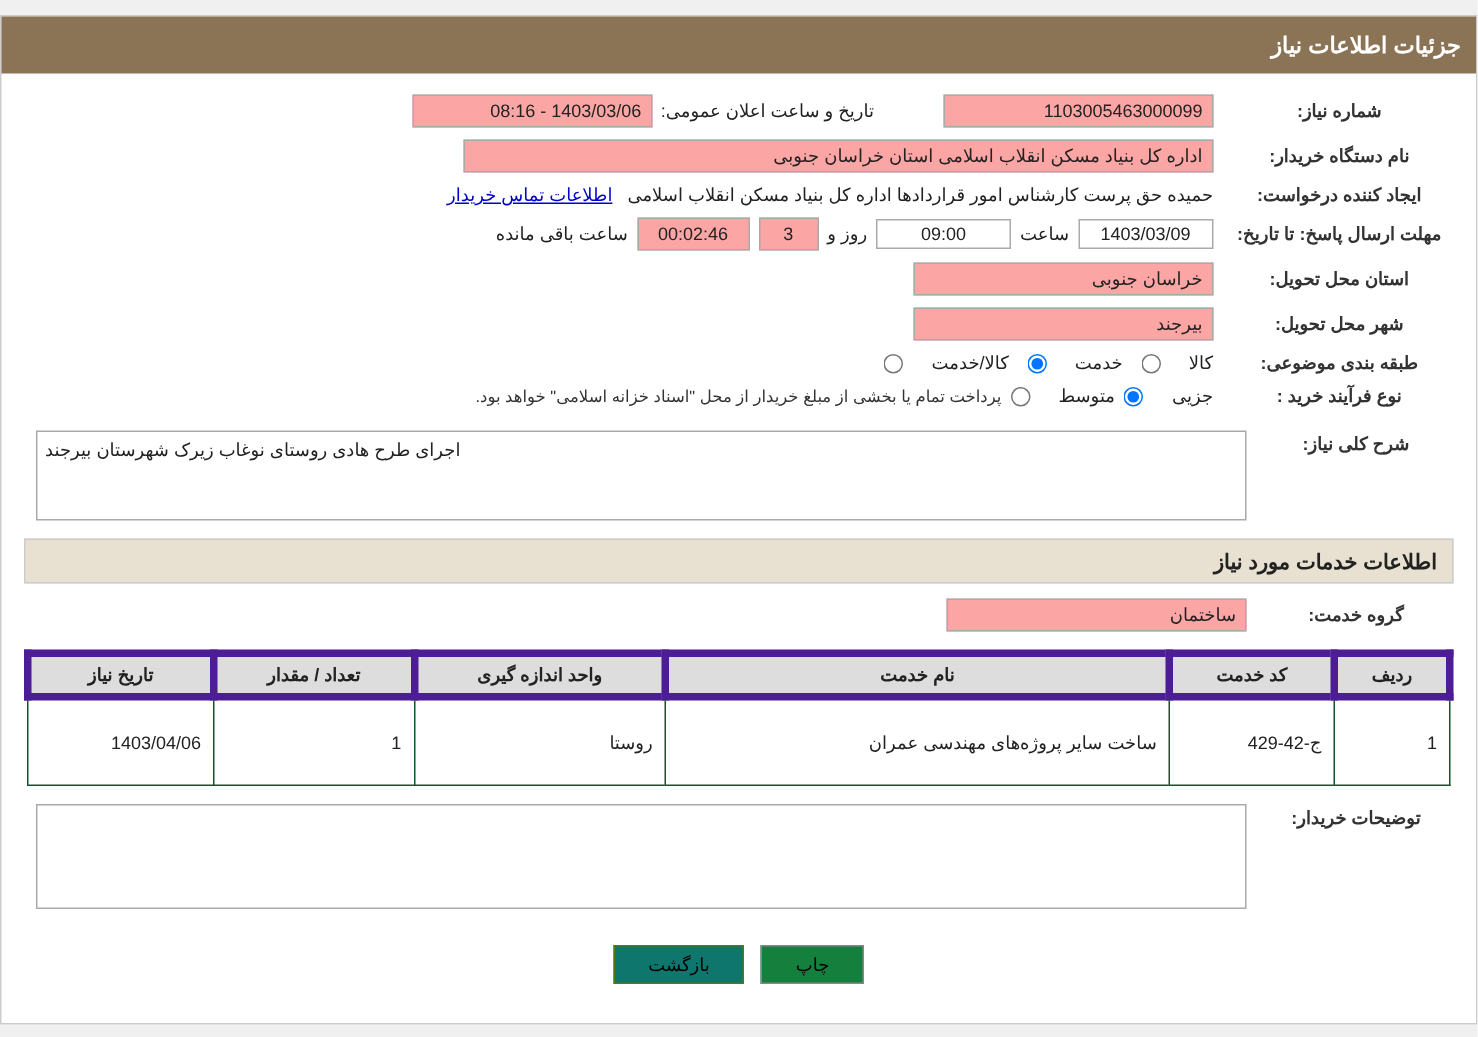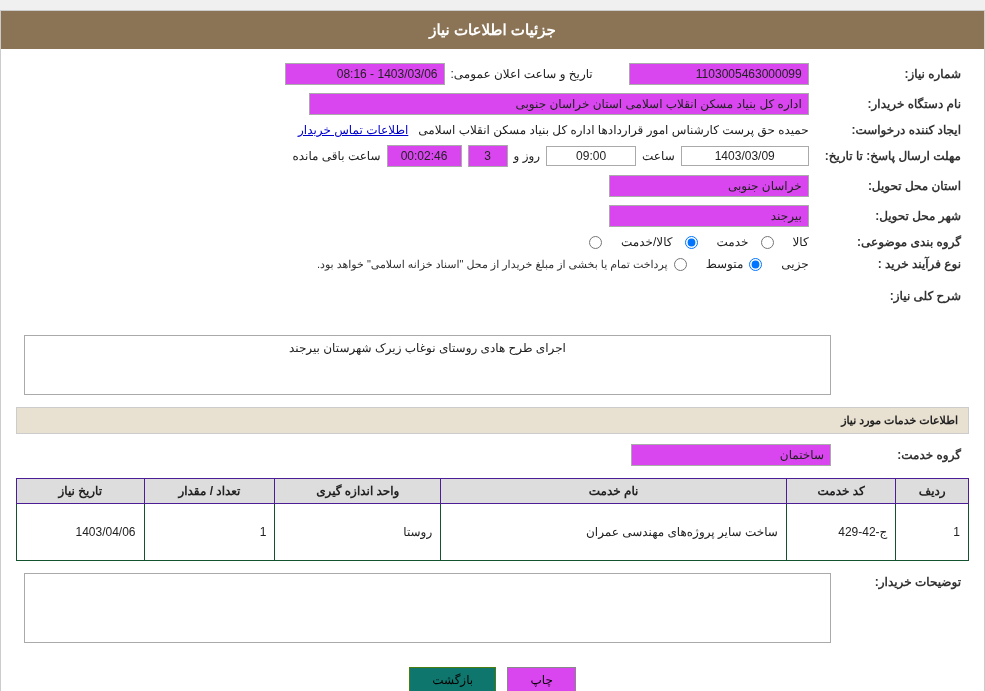--- a/index.html
+++ b/index.html
@@ -12,50 +12,50 @@
     }
     .page-wrapper {
       max-width: 985px;
       margin: 10px auto;
       background: #fff;
       border: 1px solid #ccc;
     }
     .header-bar {
       background: #8B7355;
       color: #fff;
-      text-align: center;
+      text-align: right;
       padding: 10px;
       font-size: 15px;
       font-weight: bold;
     }
     .content {
       padding: 10px 15px;
     }
     .info-table {
       width: 100%;
       border-collapse: collapse;
       margin-bottom: 8px;
     }
     .info-table td {
       padding: 4px 8px;
       vertical-align: middle;
     }
     .label-cell {
-      text-align: right;
+      text-align: center;
       color: #333;
       white-space: nowrap;
       font-weight: bold;
       width: 130px;
     }
     .value-cell {
       text-align: right;
     }
     .input-box {
       border: 1px solid #aaa;
-      background: #d946ef;
+      background: #fca5a5;
       padding: 3px 6px;
       display: inline-block;
     }
     .inline-group {
       display: flex;
       align-items: center;
       gap: 6px;
       direction: rtl;
     }
     .link-text {
@@ -72,42 +72,41 @@
     .radio-item {
       display: flex;
       align-items: center;
       gap: 19px;
     }
     .section-header {
       background: #e8e0d0;
       border: 1px solid #ccc;
       padding: 6px 10px;
       font-weight: bold;
-      font-size: 11px;
+      font-size: 14px;
       margin: 8px 0 6px 0;
       text-align: right;
     }
     .sharh-box {
       border: 1px solid #aaa;
       background: #fff;
       min-height: 60px;
       padding: 5px;
-      text-align: center;
+      text-align: left;
       direction: rtl;
       width: 100%;
-      margin-top: 48px;
     }
     .services-table {
       width: 100%;
       border-collapse: collapse;
       margin: 8px 0;
     }
     .services-table th {
       background: #ddd;
-      border: 1px solid #4c1d95;
+      border: 5px solid #4c1d95;
       padding: 5px 8px;
       text-align: center;
     }
     .services-table td {
       border: 1px solid #14532d;
       padding: 21px 8px;
       text-align: right;
     }
     .tozihat-box {
       border: 1px solid #aaa;
@@ -123,39 +122,39 @@
     .btn {
       padding: 5px 22px;
       border: 1px solid #aaa;
       background: #f5f5f5;
       cursor: pointer;
       font-family: Tahoma, Arial, sans-serif;
       font-size: 12px;
       margin: 0 4px;
     }
     .btn-print {
-      background: #d946ef;
+      background: #15803d;
       border: 1px solid #888;
     }
     .btn-back {
       background: #0f766e;
       border: 1px solid #4d7c0f;
     }
     .small-input {
       border: 1px solid #aaa;
       background: #fff;
       padding: 2px 5px;
       width: 90px;
       text-align: center;
     }
     .date-input {
       border: 1px solid #aaa;
       background: #fff;
       padding: 2px 5px;
-      width: 128px;
+      width: 90px;
       text-align: center;
     }
   </style>
 </head>
 <body>
 
 <div class="page-wrapper">
 
   <div class="header-bar">
     <span>جزئیات اطلاعات نیاز</span>
@@ -164,21 +163,21 @@
   <div class="content">
 
     <table class="info-table">
 
       <tbody>
           <tr>
         <td class="label-cell">شماره نیاز:</td>
         <td class="value-cell">
           <div class="inline-group">
             <span class="input-box" style="min-width:180px;">1103005463000099</span>
-            <span style="margin-right:30px;">تاریخ و ساعت اعلان عمومی:</span>
+            <span style="margin-right:40px;">تاریخ و ساعت اعلان عمومی:</span>
             <span class="input-box" style="min-width:160px;">1403/03/06 - 08:16</span>
           </div>
         </td>
       </tr>
 
       <tr>
         <td class="label-cell">نام دستگاه خریدار:</td>
         <td class="value-cell">
           <span class="input-box" style="min-width:500px;">اداره کل بنیاد مسکن انقلاب اسلامی استان خراسان جنوبی</span>
         </td>
@@ -216,21 +215,21 @@
       </tr>
 
       <tr>
         <td class="label-cell">شهر محل تحویل:</td>
         <td class="value-cell">
           <span class="input-box" style="min-width:200px;">بیرجند</span>
         </td>
       </tr>
 
       <tr>
-        <td class="label-cell">گروه بندی موضوعی:</td>
+        <td class="label-cell">طبقه بندی موضوعی:</td>
         <td class="value-cell">
           <div class="radio-group">
             <label class="radio-item">
               <span>کالا</span>
               <input type="radio" name="tabaghe" style="">
             </label>
             <label class="radio-item">
               <span>خدمت</span>
               <input type="radio" name="tabaghe" checked="" style="">
             </label>

